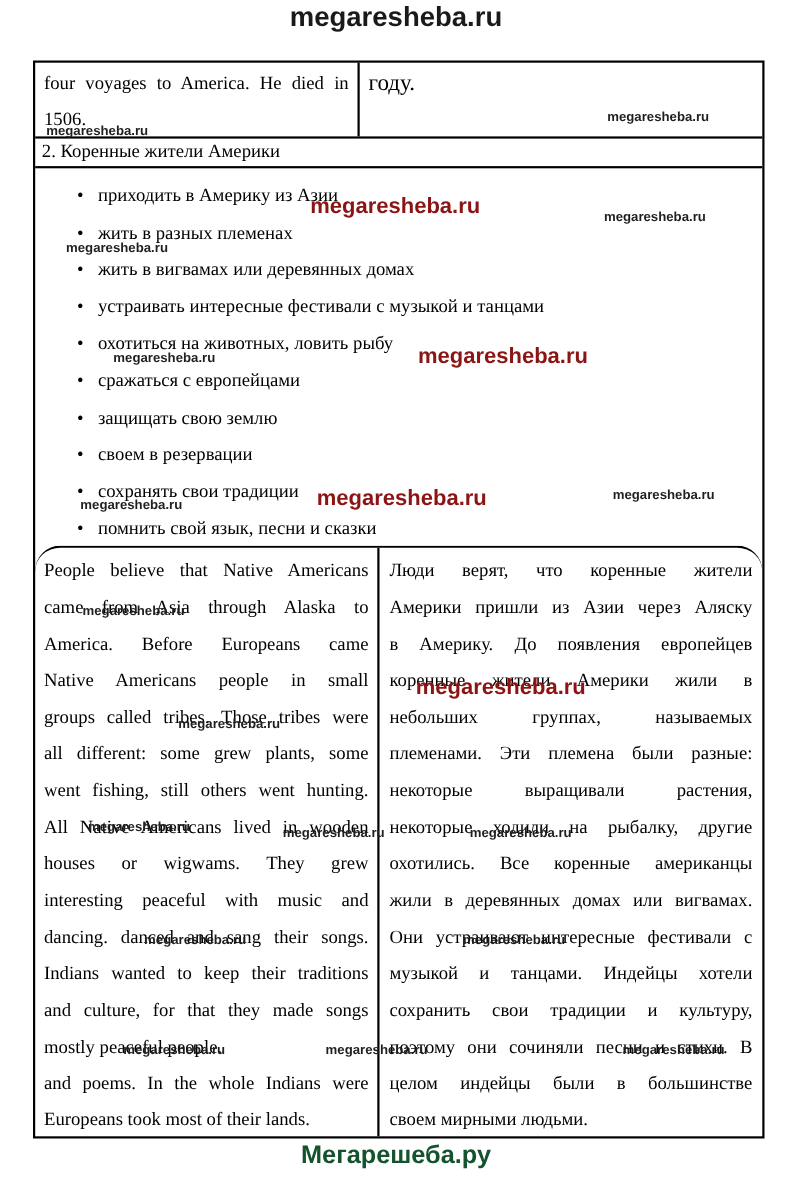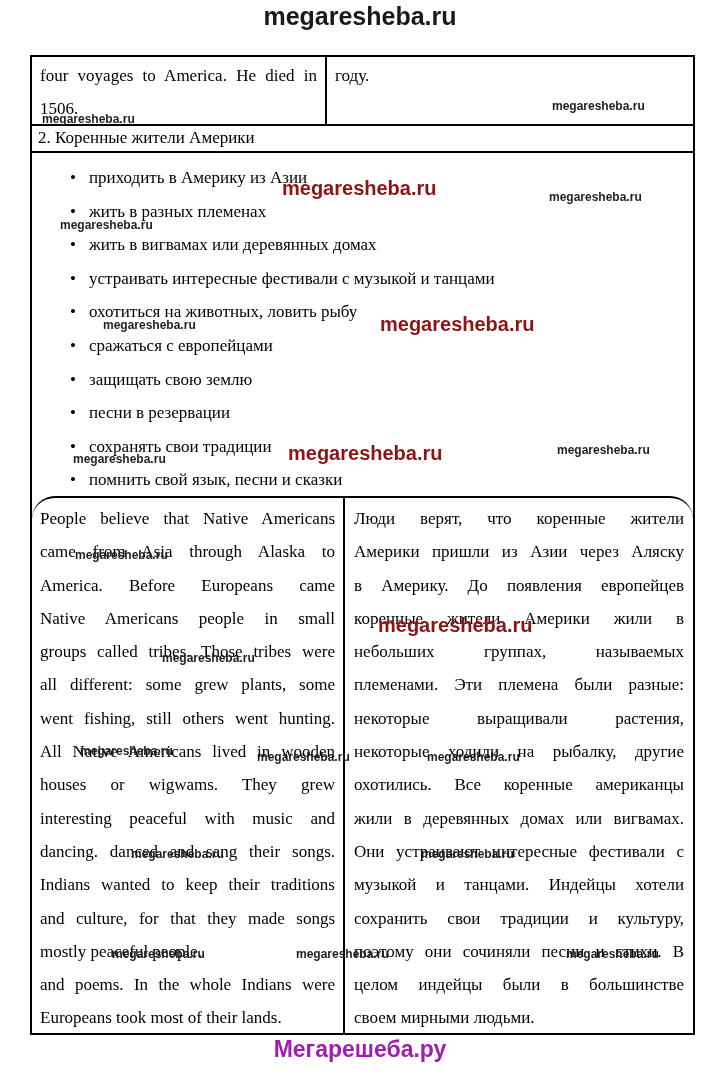--- a/index.html
+++ b/index.html
@@ -25,41 +25,41 @@
     color: #1a1a1a;
   }
 
   .page-footer {
     position: absolute;
     top: 1036px; left: 0; width: 720px;
     text-align: center;
     font-family: "Liberation Sans", sans-serif;
     font-weight: bold;
     font-size: 23px;
-    color: #a21caf;
+    color: #14532d;
   }
 
   .doc-table {
     position: absolute;
     left: 30px; top: 55px;
     width: 665px; height: 980px;
     border: 2px solid var(--border, #000);
     display: flex;
     flex-direction: column;
   }
 
   .row { width: 100%; }
   .row1 { height: 67px; display: flex; border-radius: 23px; }
   .row2 { height: 27px; border-top: 2px solid var(--border,#000); padding: 0 6px; line-height: 24px; font-size: 17px; }
   .row3 { height: 345px; border-top: 2px solid var(--border,#000); padding: 8px 10px 0 36px; font-size: 17px; }
   .row4 { height: 537px; border-top: 2px solid var(--border,#000); display: flex; border-radius: 23px; }
 
   .cell { height: 100%; overflow: hidden; }
   .r1left  { width: 295px; border-right: 2px solid var(--border,#000); padding: 2px 8px 0 8px; font-size: 17px; }
-  .r1right { flex: 1; padding: 2px 8px 0 8px; font-size: 17px; line-height: 33px; }
+  .r1right { flex: 1; padding: 2px 8px 0 8px; font-size: 21px; line-height: 33px; }
   .r4left  { width: 313px; border-right: 2px solid var(--border,#000); padding: 4px 8px 0 8px; font-size: 17px; }
   .r4right { flex: 1; padding: 4px 9px 0 9px; font-size: 17px; }
 
   .tline { line-height: 33.3px; white-space: nowrap; }
   .r1left .tline { line-height: 33px; }
   .just { text-align: justify; text-align-last: justify; white-space: normal; }
 
   .bullet-item {
     position: relative;
     line-height: 33.6px;
@@ -102,21 +102,21 @@
     </div>
 
     <div class="row row3">
         <div class="bullet-item">приходить в Америку из Азии</div>
         <div class="bullet-item">жить в разных племенах</div>
         <div class="bullet-item">жить в вигвамах или деревянных домах</div>
         <div class="bullet-item">устраивать интересные фестивали с музыкой и танцами</div>
         <div class="bullet-item">охотиться на животных, ловить рыбу</div>
         <div class="bullet-item">сражаться с европейцами</div>
         <div class="bullet-item">защищать свою землю</div>
-        <div class="bullet-item">песни в резервации</div>
+        <div class="bullet-item">своем в резервации</div>
         <div class="bullet-item">сохранять свои традиции</div>
         <div class="bullet-item">помнить свой язык, песни и сказки</div>
       </div>
 
     <div class="row row4">
       <div class="cell r4left">
           <div class="tline just">People believe that Native Americans</div>
           <div class="tline just">came from Asia through Alaska to</div>
           <div class="tline just">America. Before Europeans came</div>
           <div class="tline just">Native Americans people in small</div>

